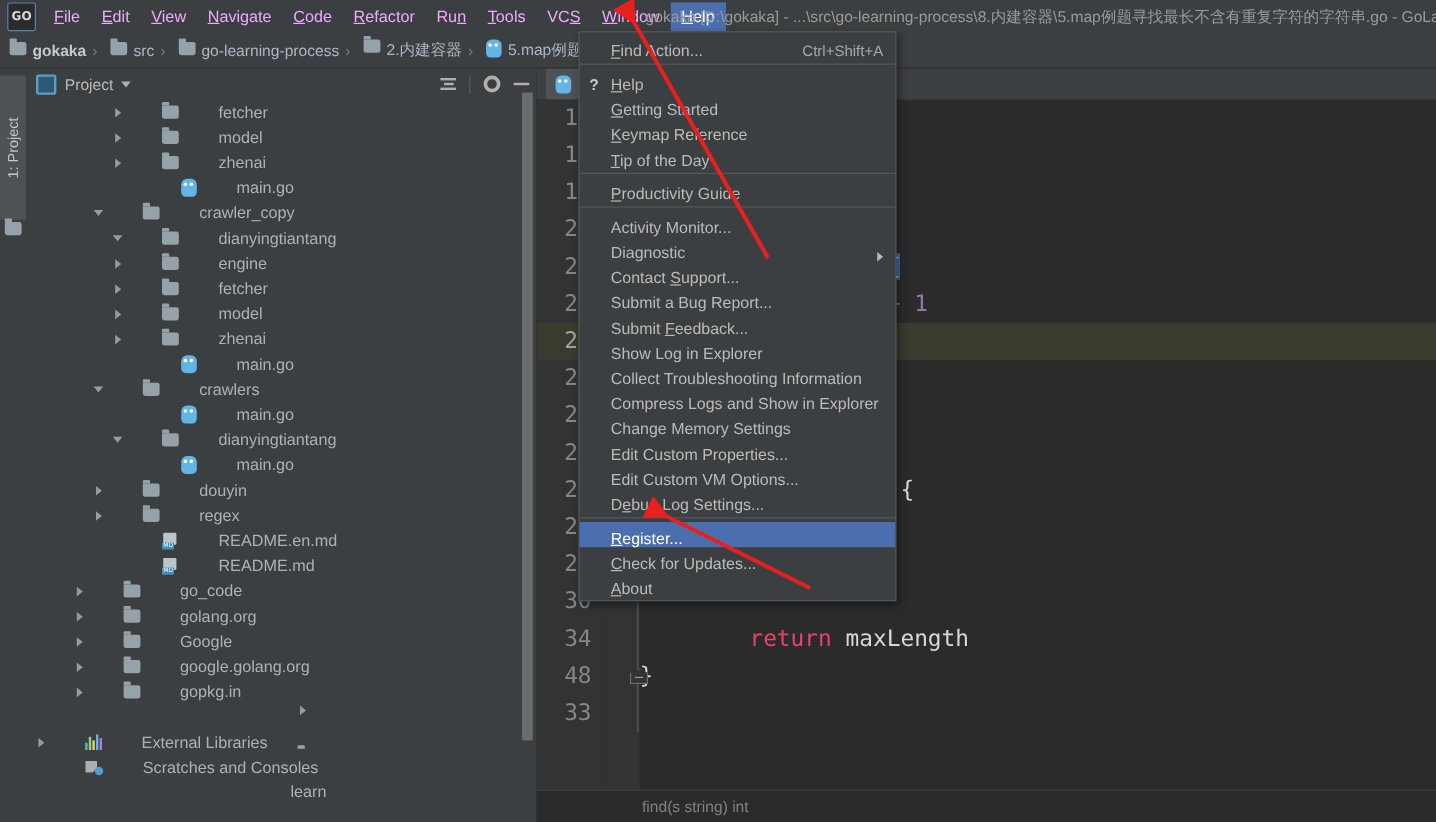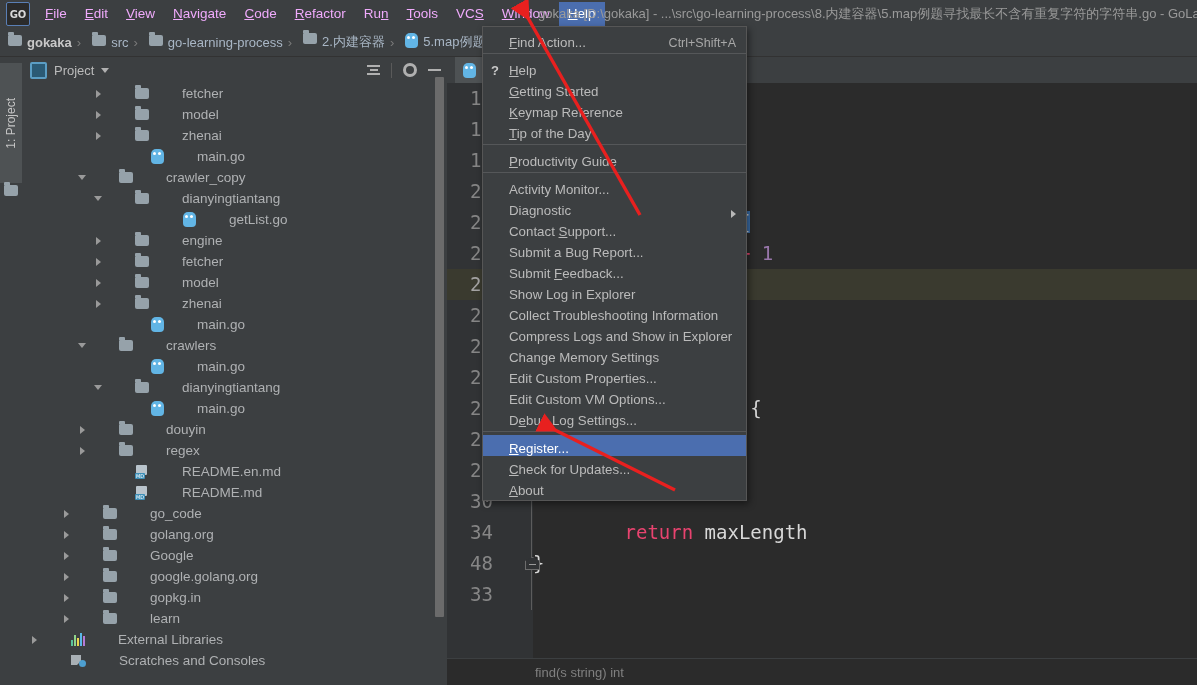--- a/index.html
+++ b/index.html
@@ -221,25 +221,20 @@
         <div class="row" style="padding-left: 56px;">
           <span class="arrow d"></span>
           <span class="fold-ico"></span>
           <span class="lbl">crawler_copy</span>
         </div>
         <div class="row" style="padding-left: 72px;">
           <span class="arrow d"></span>
           <span class="fold-ico"></span>
           <span class="lbl">dianyingtiantang</span>
         </div>
-        <div class="row" style="padding-left: 120px;">
-          <span class="arrow"></span>
-          <span class="go-ico"></span>
-          <span class="lbl">getList.go</span>
-        </div>
         <div class="row" style="padding-left: 72px;">
           <span class="arrow r"></span>
           <span class="fold-ico"></span>
           <span class="lbl">engine</span>
         </div>
         <div class="row" style="padding-left: 72px;">
           <span class="arrow r"></span>
           <span class="fold-ico"></span>
           <span class="lbl">fetcher</span>
         </div>
@@ -316,21 +311,21 @@
         <div class="row" style="padding-left: 40px;">
           <span class="arrow r"></span>
           <span class="fold-ico"></span>
           <span class="lbl">google.golang.org</span>
         </div>
         <div class="row" style="padding-left: 40px;">
           <span class="arrow r"></span>
           <span class="fold-ico"></span>
           <span class="lbl">gopkg.in</span>
         </div>
-        <div class="row" style="padding-left: 40px;">
+        <div class="row" style="padding-left: 40px; flex-direction: column;">
           <span class="arrow r"></span>
           <span class="fold-ico"></span>
           <span class="lbl">learn</span>
         </div>
         <div class="row" style="padding-left: 8px;">
           <span class="arrow r"></span>
           <span class="lib-ico">
             <i style="left: 0px; height: 6px; background: rgb(90, 193, 154);"></i>
             <i style="left: 3px; height: 11px; background: rgb(143, 212, 139);"></i>
             <i style="left: 6px; height: 8px; background: rgb(232, 212, 77);"></i>

